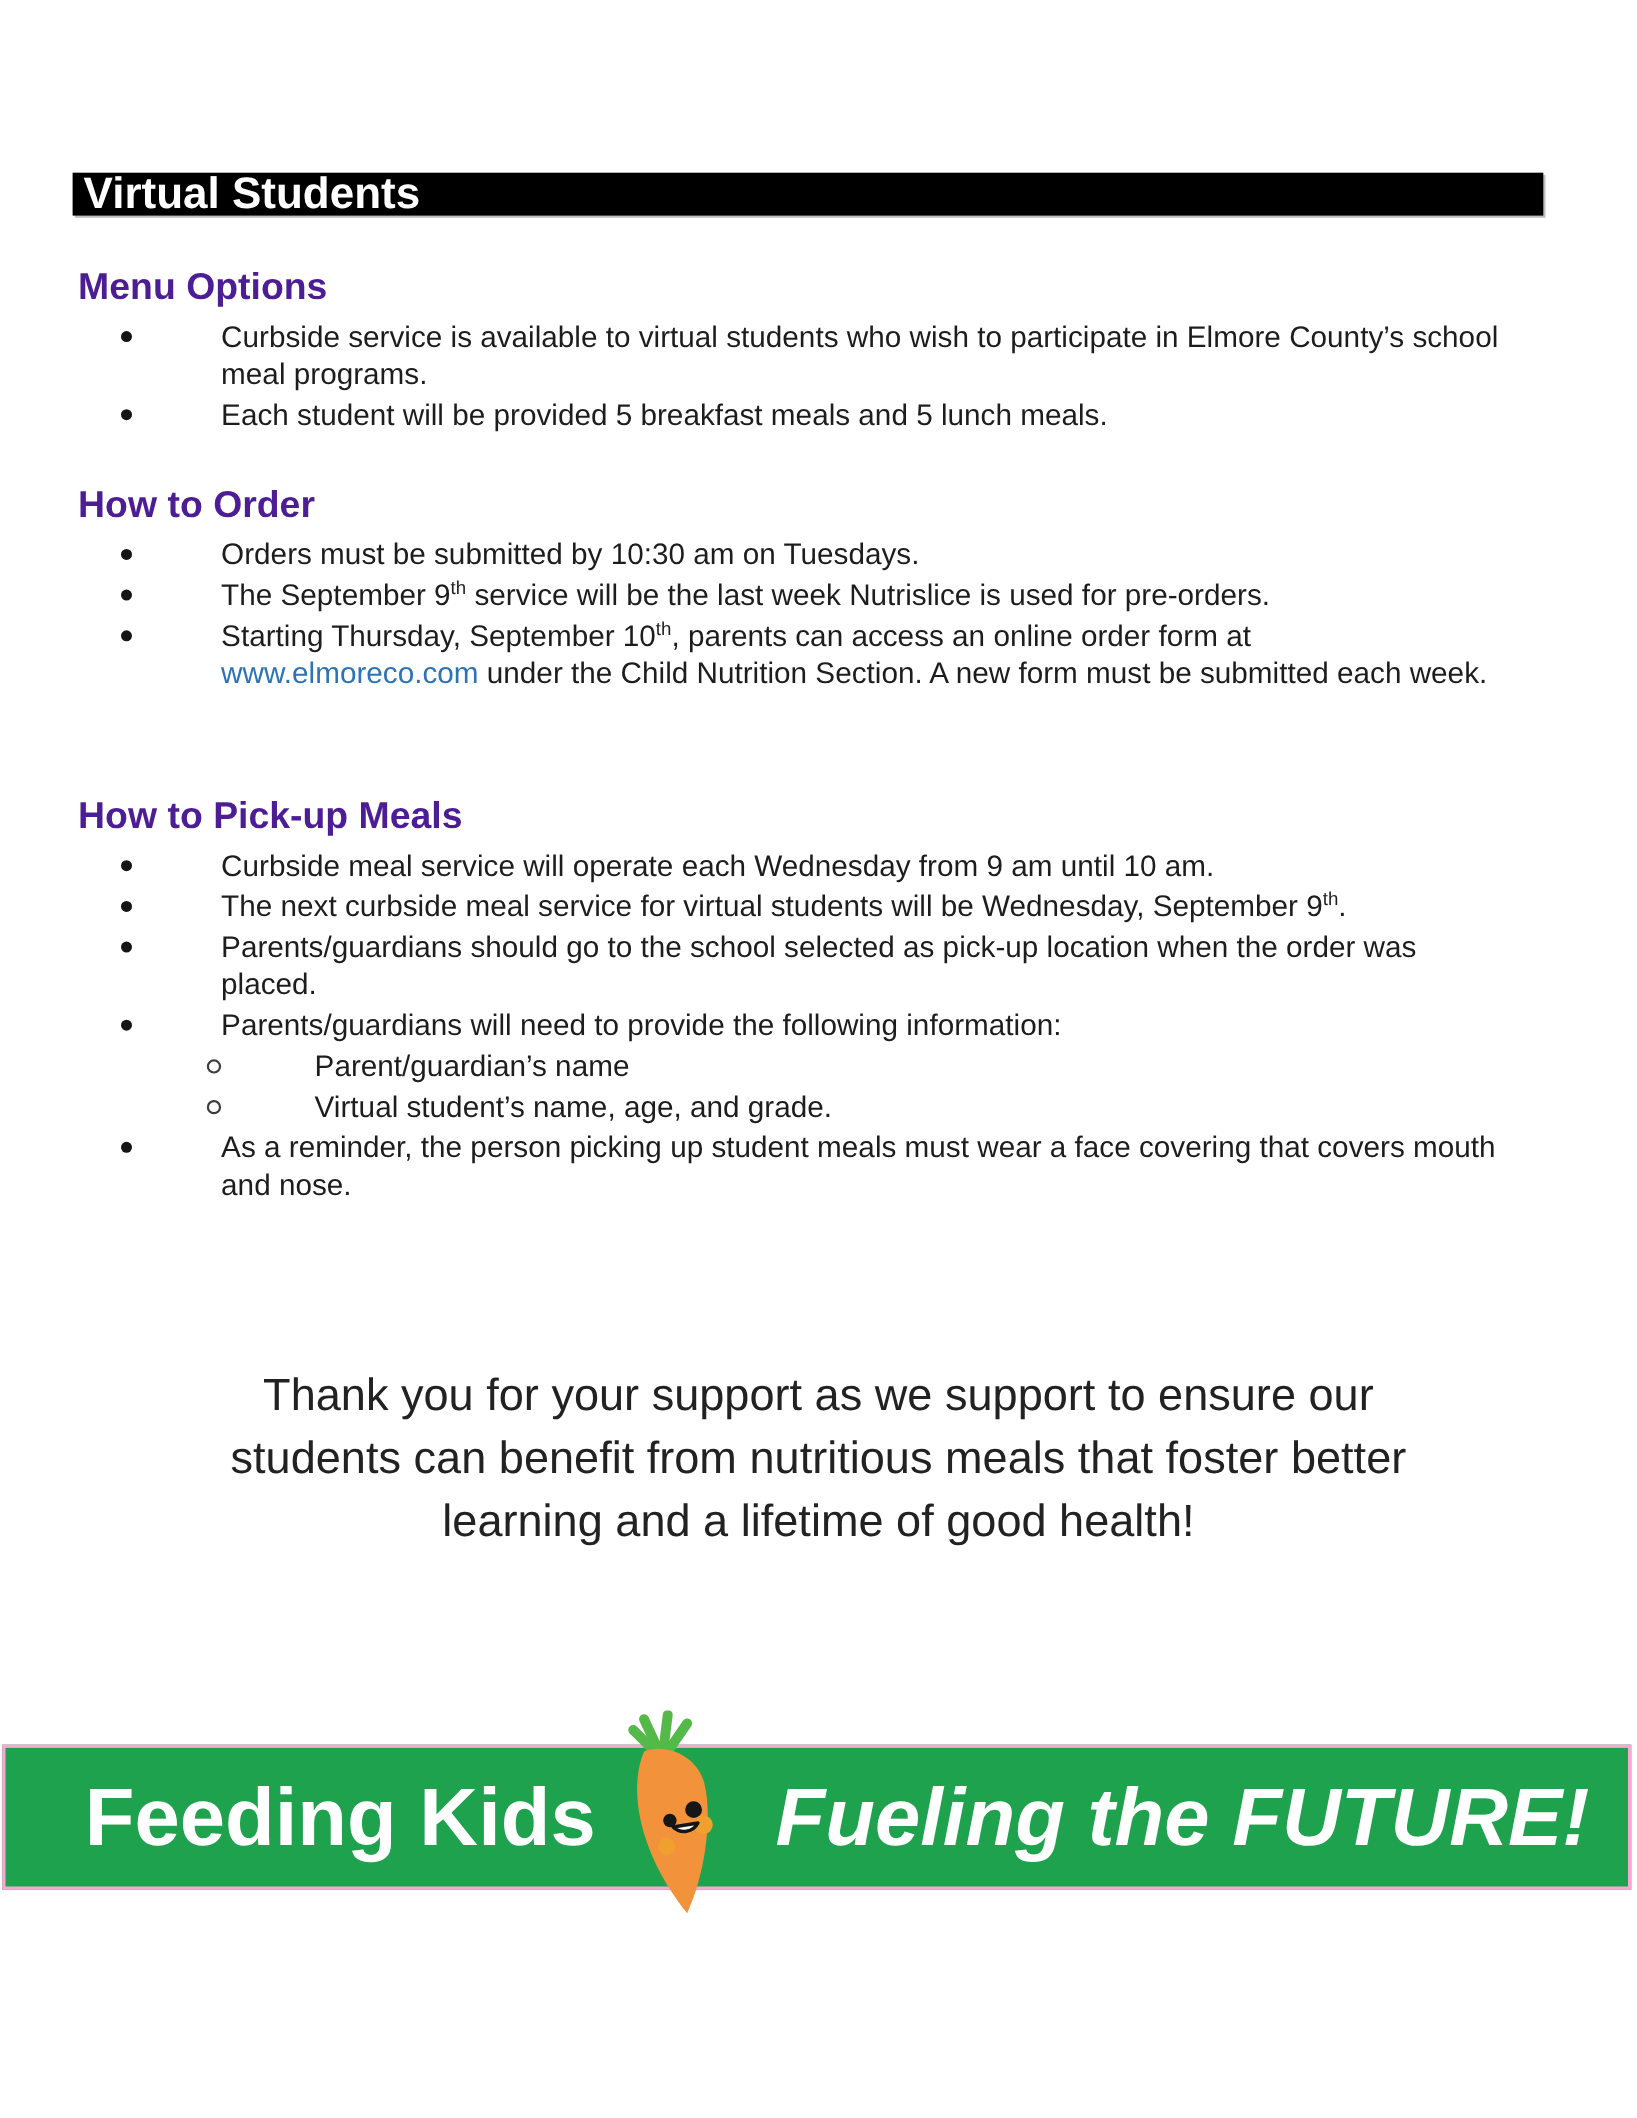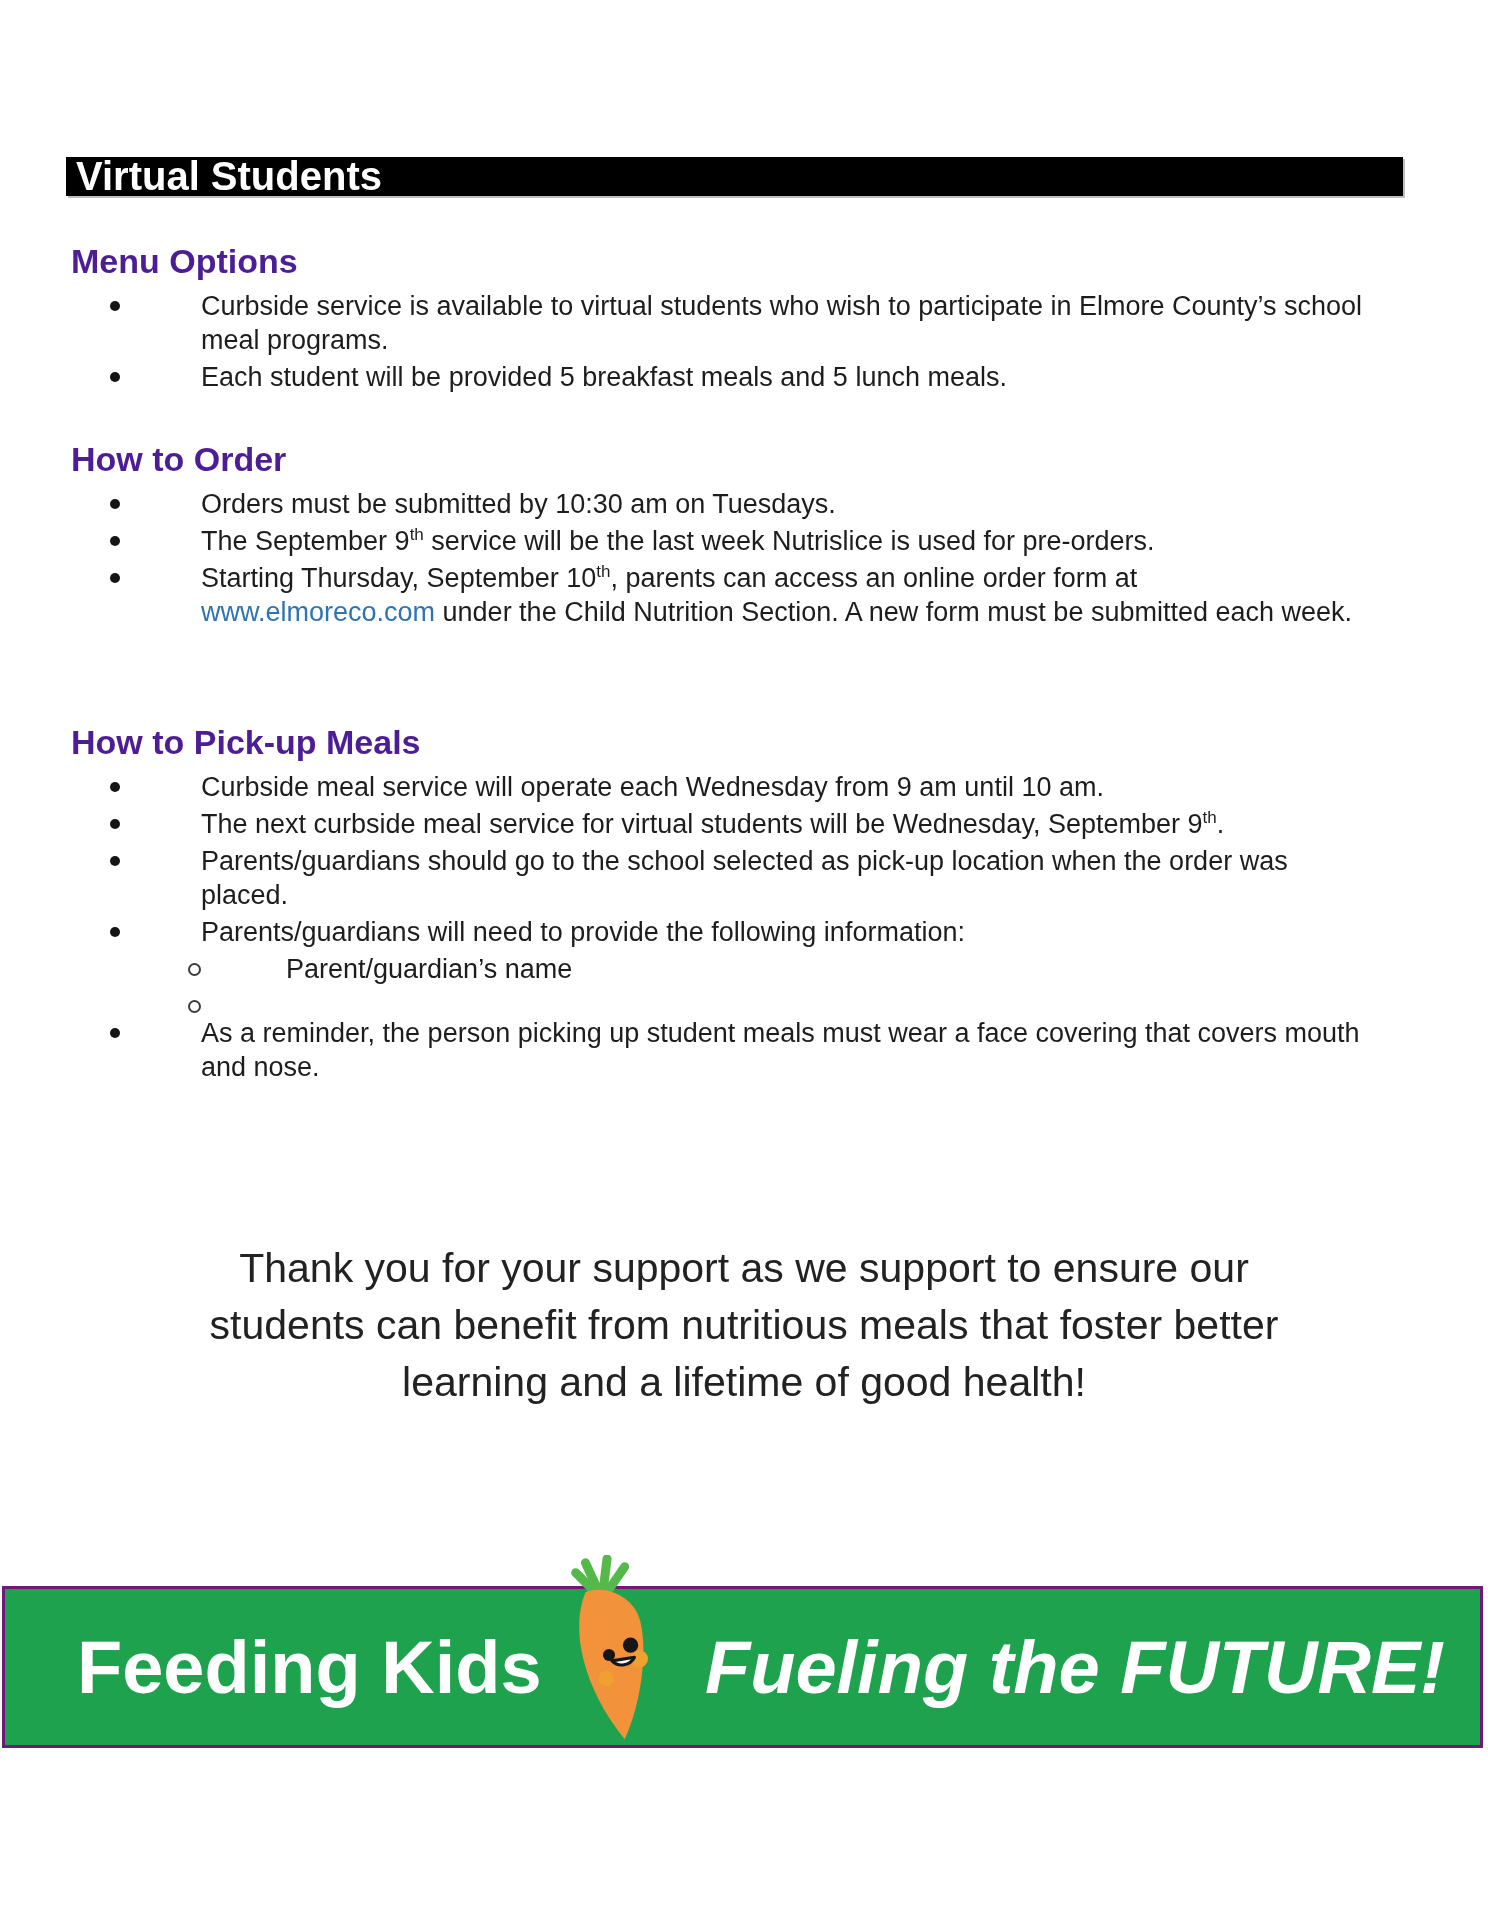--- a/index.html
+++ b/index.html
@@ -28,22 +28,22 @@
   }
   .li.sub .txt{margin-left:17px;width:1080px;}
   sup{font-size:17px;line-height:0;vertical-align:super;}
   .link{color:#2e74b5;cursor:pointer;}
   .closing{
     position:absolute;left:64px;top:1240px;width:1360px;text-align:center;
     font-size:41px;line-height:57px;color:#222222;
   }
   
   .banner{
-    position:absolute;left:2px;top:1586px;width:1481px;height:162px;
-    box-sizing:border-box;background:#1ea24d;border:3px solid #701a75;
+    position:absolute;left:2px;top:1586px;width:1481px;height:132px;
+    box-sizing:border-box;background:#1ea24d;border:3px solid #f9a8d4;
   }
   .banner .btxt{
     position:absolute;top:50%;transform:translateY(-50%);
     color:#ffffff;font-weight:bold;font-size:74px;white-space:nowrap;
     font-family:"Liberation Sans",sans-serif;letter-spacing:0px;
   }
   .banner .left-text{left:72px;}
   .banner .right-text{left:700px;font-style:italic;}
   .carrot{position:absolute;left:545px;top:-34px;width:118px;height:196px;}
 </style>
@@ -101,20 +101,21 @@
     <div class="li">
       <span class="dot"></span>
       <span class="txt">Parents/guardians will need to provide the following information:</span>
     </div>
     <div class="li sub">
       <span class="circle"></span>
       <span class="txt">Parent/guardian’s name</span>
     </div>
     <div class="li sub">
       <span class="circle"></span>
+      <span class="txt">Virtual student’s name, age, and grade.</span>
     </div>
     <div class="li">
       <span class="dot"></span>
       <span class="txt">As a reminder, the person picking up student meals must wear a face covering that covers mouth and nose.</span>
     </div>
   </section>
 
   <div class="closing">
     <div>Thank you for your support as we support to ensure our</div>
     <div>students can benefit from nutritious meals that foster better</div>

